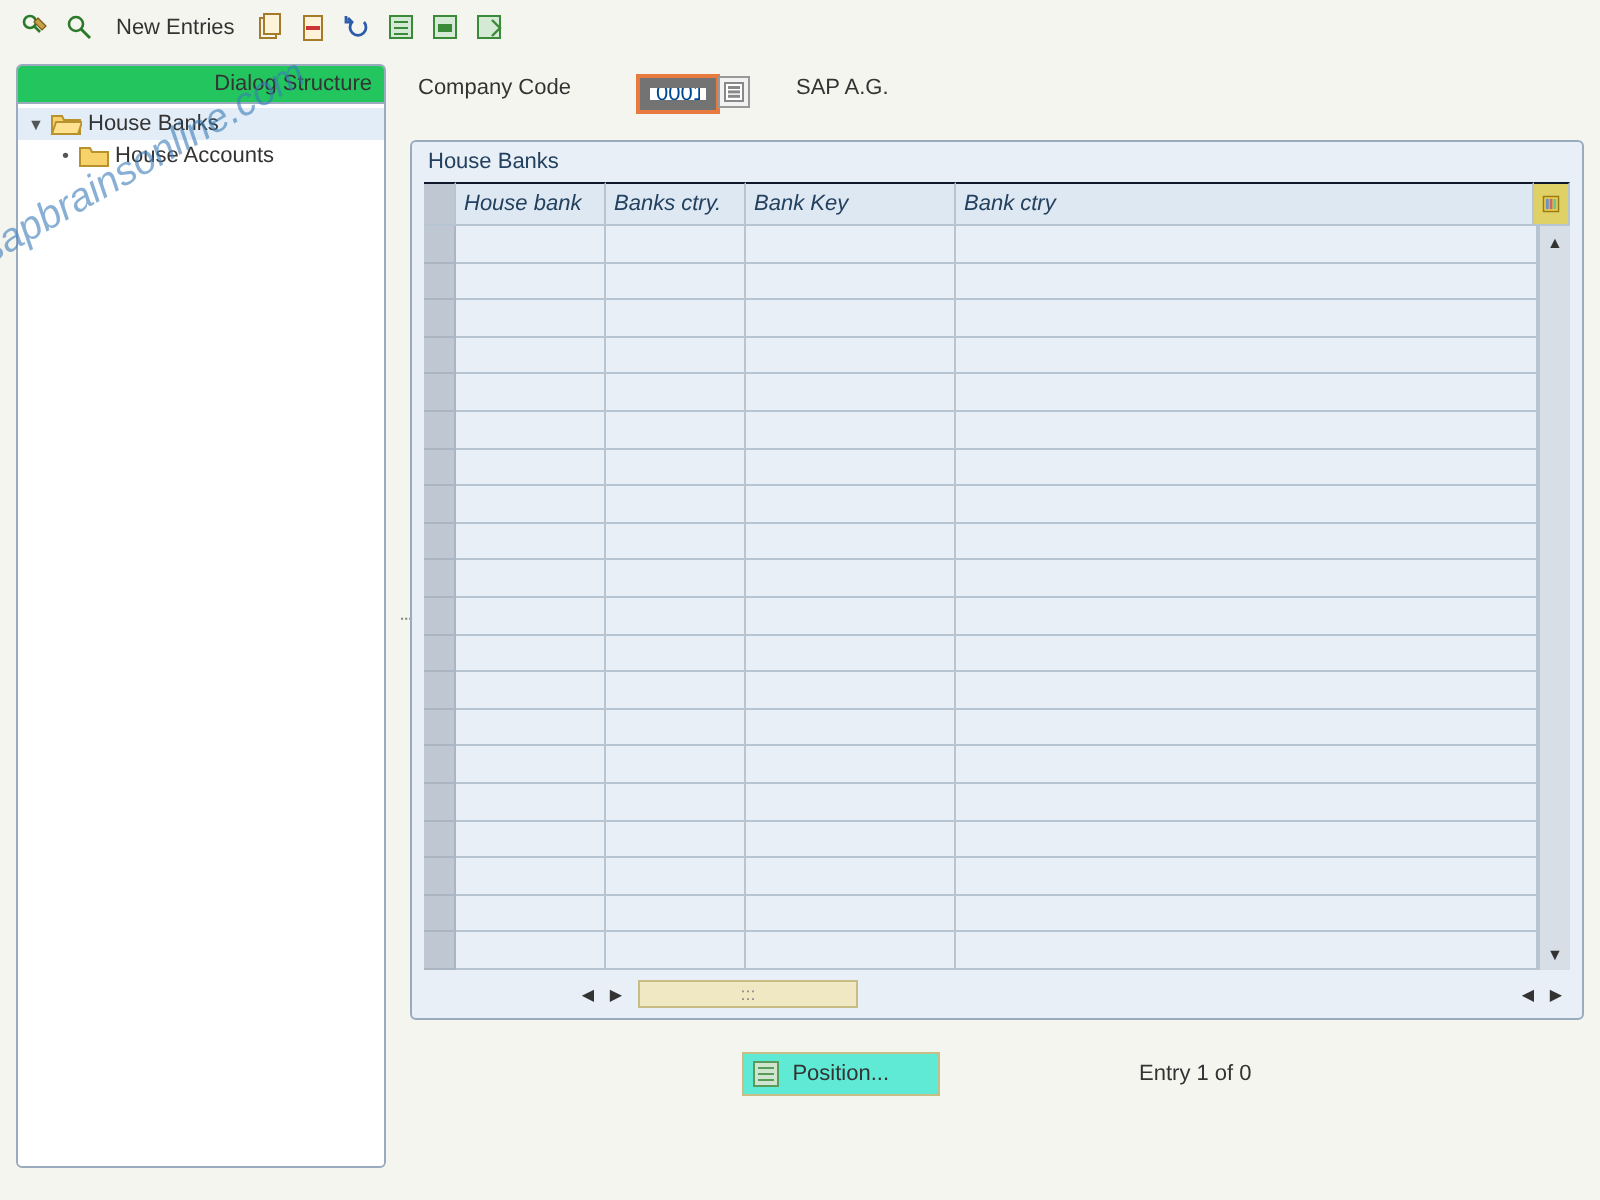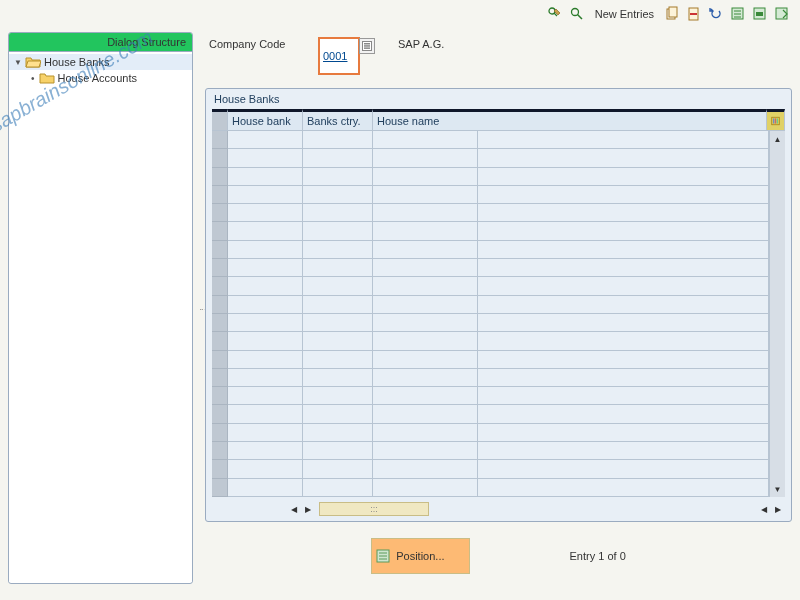--- a/index.html
+++ b/index.html
@@ -12,21 +12,20 @@
     width: 800px;
     height: 600px;
   }
   .toolbar {
     display: flex;
     align-items: center;
     gap: 6px;
     padding: 4px 10px;
     height: 28px;
     background: #f5f5f0;
-    justify-content: flex-end;
   }
   .tool-icon {
     width: 16px; height: 16px;
     display: inline-flex;
     align-items: center;
     justify-content: center;
     cursor: pointer;
   }
   .tool-icon svg { width: 16px; height: 16px; }
   .new-entries {
@@ -94,22 +93,22 @@
     position: relative;
   }
   .field-row {
     display: flex;
     align-items: flex-start;
     gap: 0;
     padding: 6px 4px 14px 4px;
   }
   .field-label { width: 110px; }
   .field-input {
-    border: 1px solid #737373;
-    height: 36px;
+    border: 6px solid #737373;
+    height: 18px;
     padding: 0 3px;
     font-size: 11px;
     width: 40px;
     color: #004990;
     outline: 2px solid #e77a3e;
     outline-offset: -1px;
     text-decoration: underline;
   }
   .valuehelp {
     width: 16px; height:16px;
@@ -150,21 +149,21 @@
   .grid-header .col, .grid-row .cell {
     border-right:1px solid #b7c4d2;
     border-bottom:1px solid #b7c4d2;
     background:#e8eff6;
     display:flex;
     align-items:center;
     padding:0 4px;
     font-size:11px;
     color:#23415f;
   }
-  .grid-header .col { background:#dde8f2; border-top:3px solid #0f172a; }
+  .grid-header .col { background:#dde8f2; border-top:1px solid #0f172a;font-style:italic; }
   .row-sel-head { width:16px; background:#bfc8d2 !important; }
   .col-hb { width:75px;}
   .col-bc { width:70px;}
   .col-bk { width:105px;}
   .col-bn { flex:1;}
   .col-cfg { width:18px; background:#e0d166 !important; cursor:pointer; display:flex;align-items:center;justify-content:center;}
   .col-cfg svg{width:12px;height:12px;}
   .grid-body {
     flex:1;
     overflow:hidden;
@@ -217,22 +216,22 @@
     display:flex;
     align-items:center;
     justify-content:center;
     gap:100px;
     padding:16px 0 10px 0;
   }
   .position-btn {
     display:flex;
     align-items:center;
     border:1px solid #c9bd86;
-    background:#fdba74;
-    height:36px;
+    background:#5eead4;
+    height:22px;
     padding:0 24px 0 4px;
     gap:6px;
     cursor:pointer;
   }
   .position-btn .pbicon{width:14px;height:14px;}
   .entry-label { color:#333; }
   .splitter {
     width:4px;
     display:flex;
     align-items:center;
@@ -355,21 +354,22 @@
       <span class="company-name">SAP A.G.</span>
     </div>
 
     <div class="table-area">
       <div class="table-title">House Banks</div>
       <div class="table-grid">
         <div class="grid-header">
           <div class="col row-sel-head"></div>
           <div class="col col-hb">House bank</div>
           <div class="col col-bc">Banks ctry.</div>
-          <div class="col col-bn">House name</div>
+          <div class="col col-bk">Bank Key</div>
+          <div class="col col-bn">Bank ctry</div>
           <div class="col col-cfg">
             <svg viewBox="0 0 12 12">
                 <rect x="1" y="1" width="10" height="10" fill="#f2d24a" stroke="#9a7b1a"></rect>
                 <rect x="2.5" y="2.5" width="2" height="7" fill="#6a91c9"></rect>
                 <rect x="5" y="2.5" width="2" height="7" fill="#c96a6a"></rect>
                 <rect x="7.5" y="2.5" width="2" height="7" fill="#6ac98d"></rect>
               </svg>
           </div>
         </div>
         <div class="grid-body">

